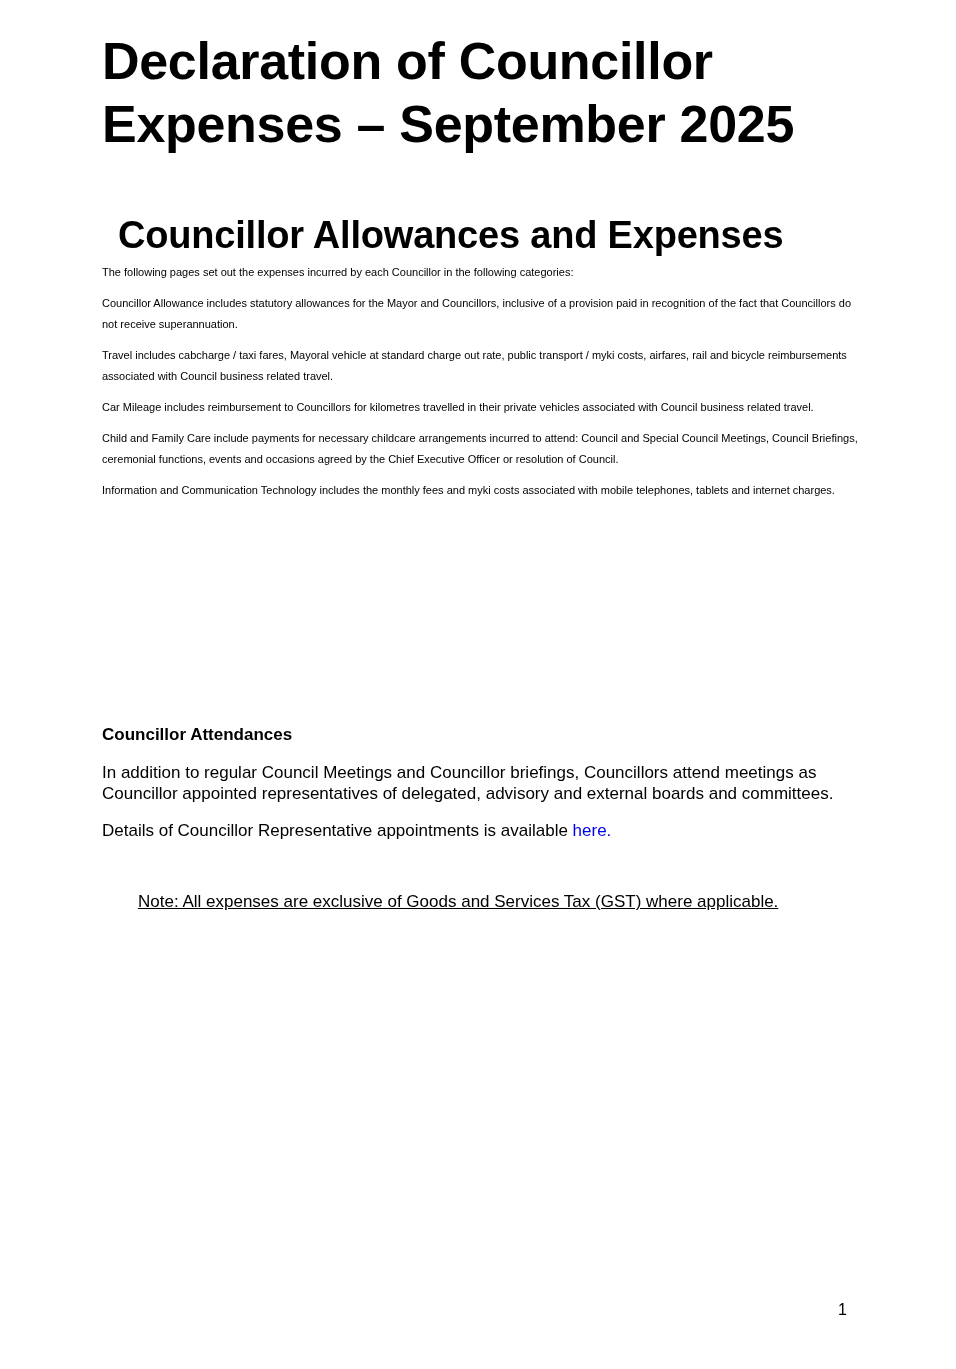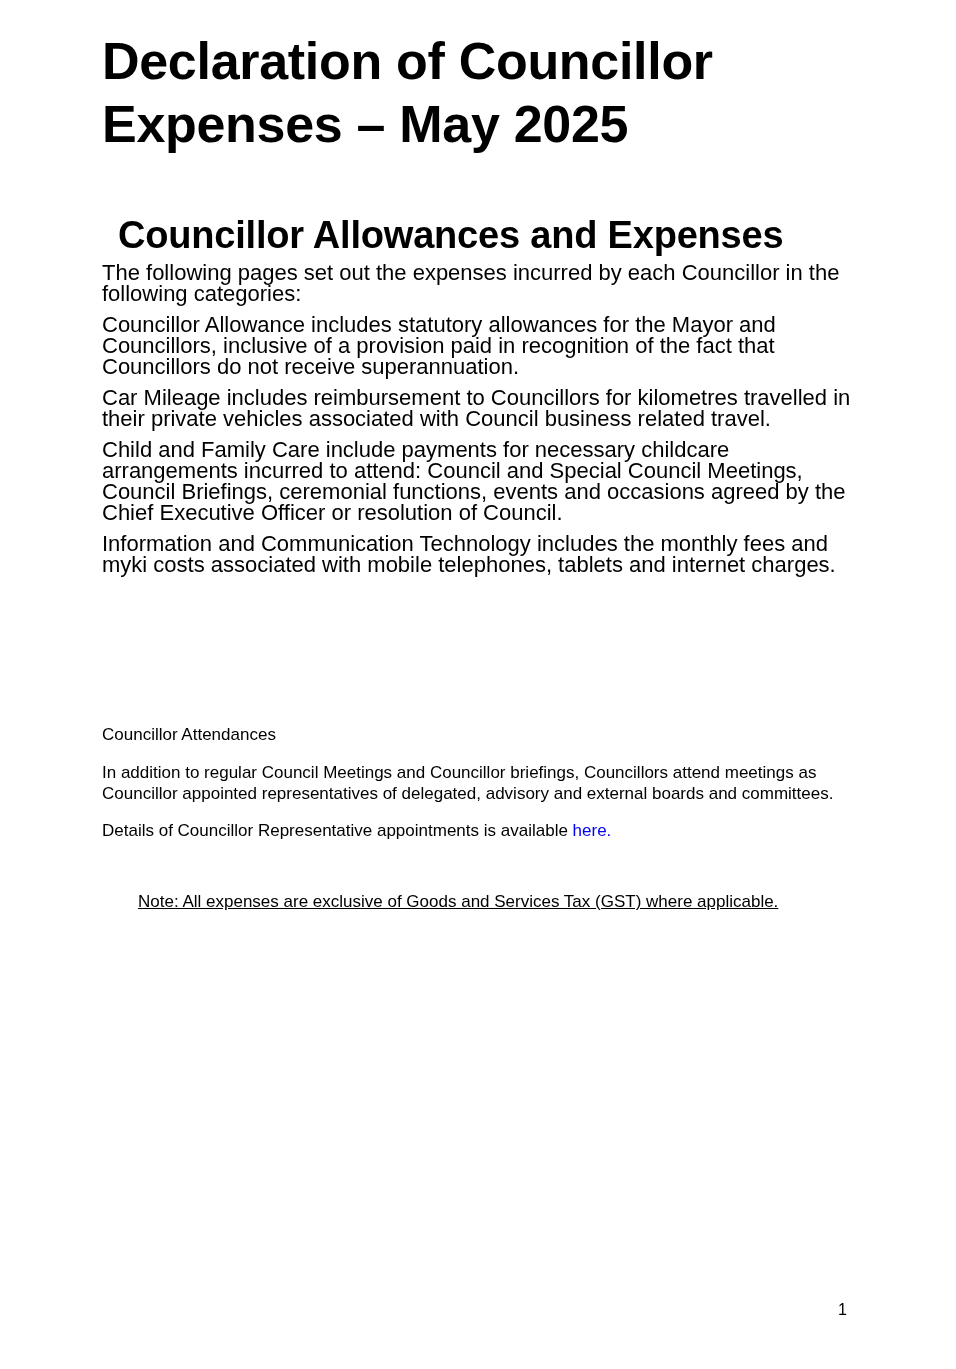--- a/index.html
+++ b/index.html
@@ -42,37 +42,37 @@
       line-height: 48px;
       margin: 16px;
       white-space: nowrap;
       letter-spacing: -0.2px;
     }
     .body-block {
       position: absolute;
       left: 0;
       top: 262px;
       width: 760px;
-      font-size: 22px;
+      font-size: 11px;
       line-height: 21px;
     }
     .body-block p {
       margin: 0 0 10px 0;
     }
     .attend-block {
       position: absolute;
       left: 0;
       top: 724px;
       width: 760px;
       font-size: 17px;
       line-height: 21px;
     }
     .attend-block h3 {
       font-size: 17px;
-      font-weight: normal;
+      font-weight: bold;
       margin: 0 0 10px 0;
       line-height: 22px;
     }
     .attend-block p {
       margin: 16px 0 10px 0;
     }
     .link {
       color: #0000ee;
       cursor: pointer;
     }
@@ -91,27 +91,28 @@
       left: 838px;
       top: 1300px;
       font-size: 16px;
       line-height: 20px;
     }
   </style>
 </head>
 <body>
 
 <div class="page">
-  <h1 class="title">Declaration of Councillor Expenses – May 2025</h1>
+  <h1 class="title">Declaration of Councillor Expenses – September 2025</h1>
 
   <h2 class="subtitle">Councillor Allowances and Expenses</h2>
 
   <div class="body-block">
     <p>The following pages set out the expenses incurred by each Councillor in the following categories:</p>
     <p>Councillor Allowance includes statutory allowances for the Mayor and Councillors, inclusive of a provision paid in recognition of the fact that Councillors do not receive superannuation.</p>
+    <p>Travel includes cabcharge / taxi fares, Mayoral vehicle at standard charge out rate, public transport / myki costs, airfares, rail and bicycle reimbursements associated with Council business related travel.</p>
     <p>Car Mileage includes reimbursement to Councillors for kilometres travelled in their private vehicles associated with Council business related travel.</p>
     <p>Child and Family Care include payments for necessary childcare arrangements incurred to attend: Council and Special Council Meetings, Council Briefings, ceremonial functions, events and occasions agreed by the Chief Executive Officer or resolution of Council.</p>
     <p>Information and Communication Technology includes the monthly fees and myki costs associated with mobile telephones, tablets and internet charges.</p>
   </div>
 
   <div class="attend-block">
     <h3>Councillor Attendances</h3>
     <p>In addition to regular Council Meetings and Councillor briefings, Councillors attend meetings as Councillor appointed representatives of delegated, advisory and external boards and committees.</p>
     <p><span>Details of Councillor Representative appointments is available </span><a class="link">here.</a></p>
   </div>

